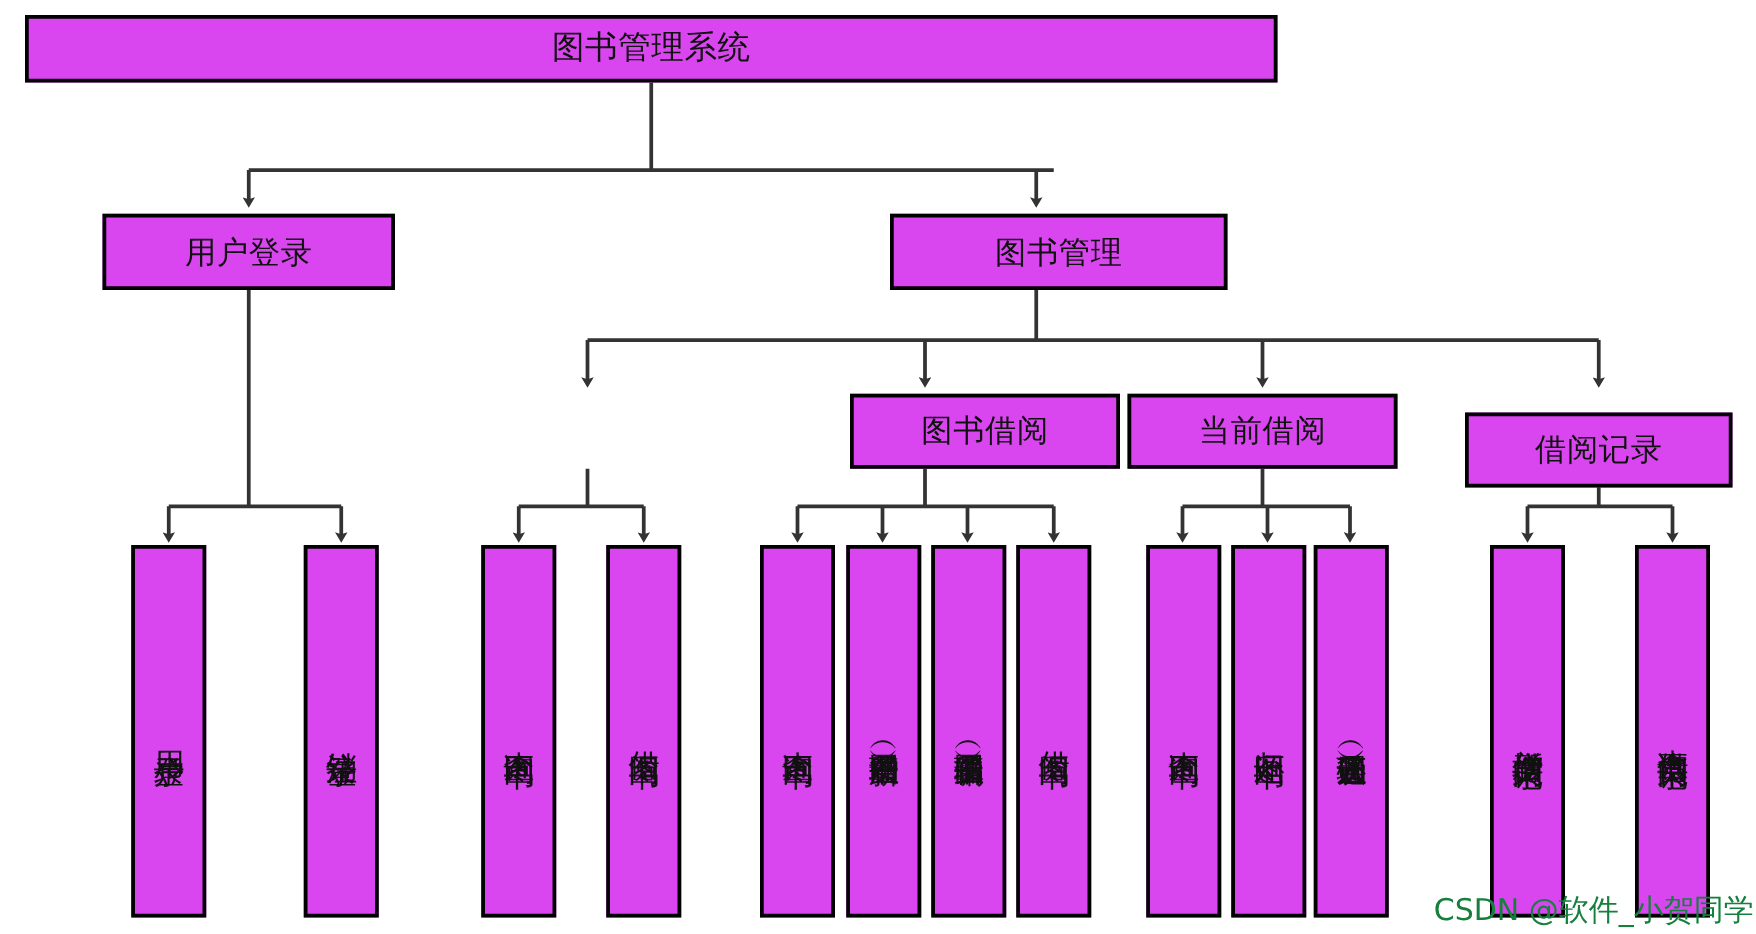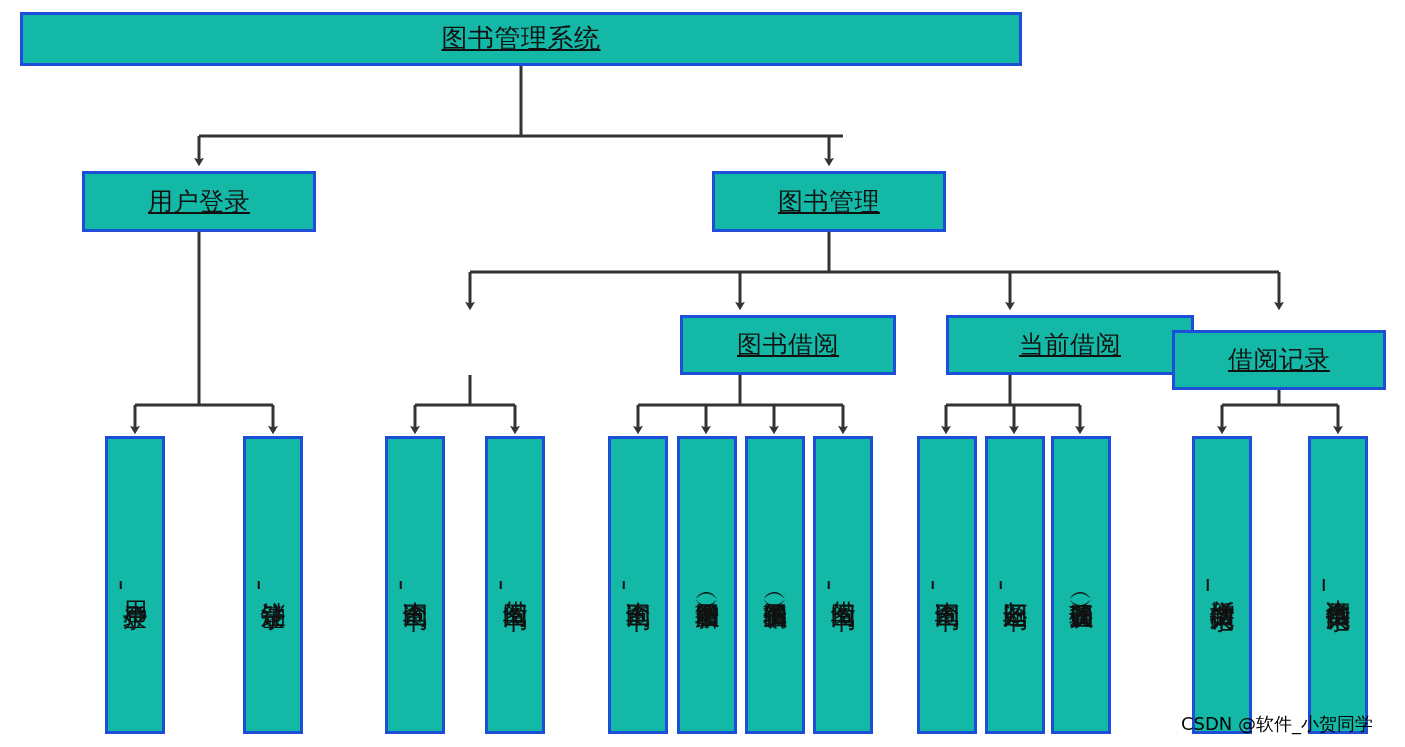--- a/index.html
+++ b/index.html
@@ -19,28 +19,27 @@
     position: absolute;
     left: 0;
     top: 0;
     width: 1405px;
     height: 747px;
     pointer-events: none;
   }
   .node {
     position: absolute;
     box-sizing: border-box;
-    background: #14b8a6;
-    border: 3px solid #1d4ed8;
+    background: #d946ef;
+    border: 3px solid #000000;
     display: flex;
     align-items: center;
     justify-content: center;
     color: #111111;
     z-index: 2;
-    text-decoration: underline;
   }
   .node .lbl {
     display: block;
     line-height: 1.12;
     text-align: center;
     letter-spacing: 0.5px;
   }
   
   .h-node .lbl {
     font-size: 25px;
@@ -60,24 +59,24 @@
     line-height: 1.02;
     letter-spacing: 2px;
     white-space: nowrap;
   }
   .v-node.tight .lbl {
     font-size: 24px;
     letter-spacing: 0px;
   }
   #watermark {
     position: absolute;
-    left: 1181px;
+    left: 1147px;
     top: 712px;
-    font-size: 18px;
-    color: #000000;
+    font-size: 24px;
+    color: #15803d;
     white-space: nowrap;
     z-index: 5;
     font-family: "DejaVu Sans", "Liberation Sans", sans-serif;
   }
 </style>
 </head>
 <body>
 
 <div id="canvas">
 
@@ -131,28 +130,28 @@
     </g>
   </svg>
 
   <div class="node h-node root" style="left:20px; top:12px; width:1002px; height:54px;">
     <span class="lbl">图书管理系统</span>
   </div>
 
   <div class="node h-node" style="left:82px; top:171px; width:234px; height:61px;">
     <span class="lbl">用户登录</span>
   </div>
-  <div class="node h-node" style="left:712px; top:171px; width:234px; height:61px;">
+  <div class="node h-node" style="left:712px; top:171px; width:270px; height:61px;">
     <span class="lbl">图书管理</span>
   </div>
 
   <div class="node h-node" style="left:632px; top:315px; width:216px; height:60px;margin-left:48px;">
     <span class="lbl">图书借阅</span>
   </div>
-  <div class="node h-node" style="left:902px; top:315px; width:248px; height:60px;margin-left:44px;">
+  <div class="node h-node" style="left:902px; top:315px; width:216px; height:60px;">
     <span class="lbl">当前借阅</span>
   </div>
   <div class="node h-node" style="left:1172px; top:330px; width:214px; height:60px;">
     <span class="lbl">借阅记录</span>
   </div>
 
   <div class="node v-node" style="left:105px; top:436px; width:60px; height:298px;">
     <span class="lbl">用户登录</span>
   </div>
   <div class="node v-node" style="left:243px; top:436px; width:60px; height:298px;">

